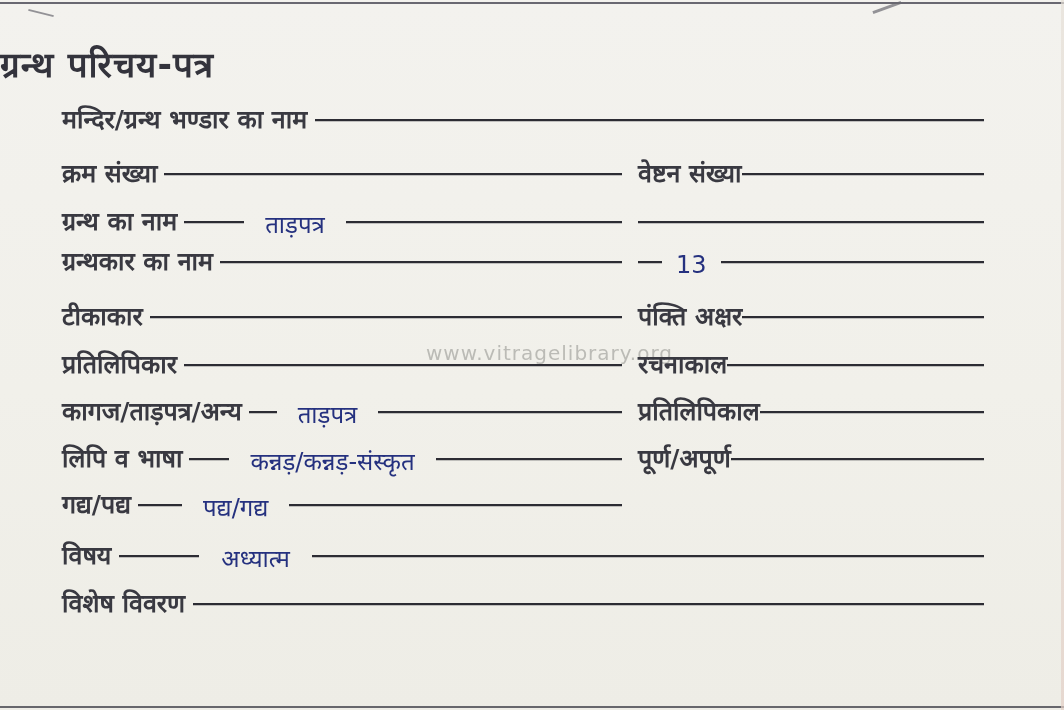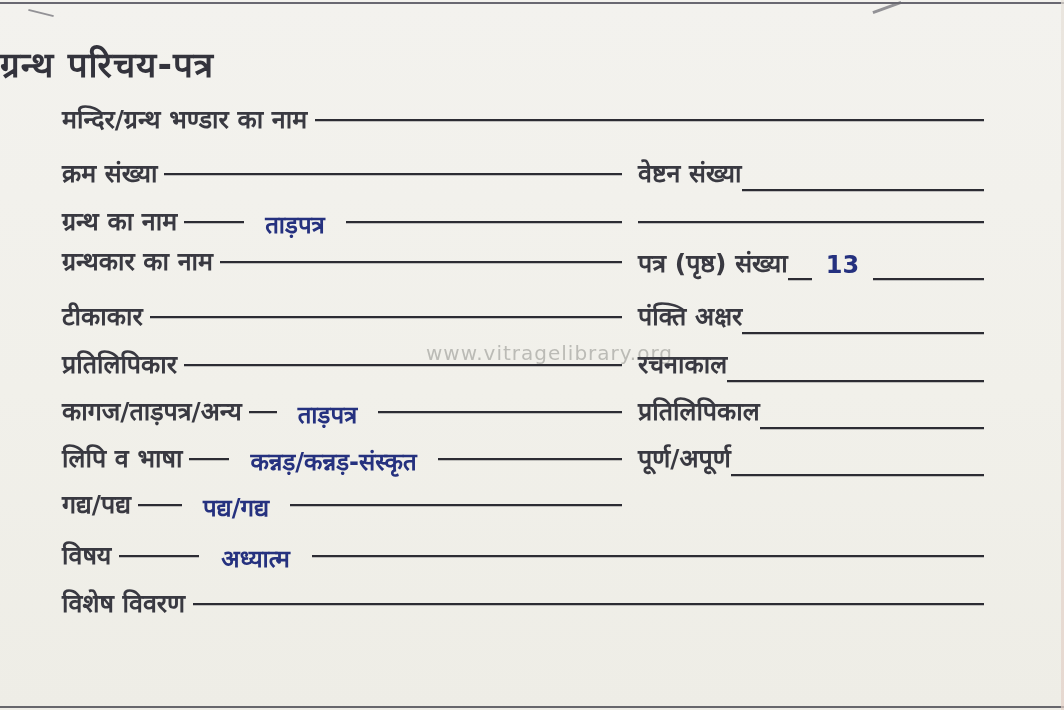--- a/index.html
+++ b/index.html
@@ -22,39 +22,39 @@
   .title{
     position:absolute;top:40px;left:0;width:100%;
     font-size:35px;font-weight:700;color:#33333c;letter-spacing:1px;
   }
 
   .row{
     position:absolute;left:62px;right:80px;
     display:flex;align-items:flex-start;
   }
   .col-left{flex:0 0 560px;display:flex;align-items:flex-start;min-width:0;gap:7px;}
-  .col-right{flex:1 1 auto;display:flex;align-items:flex-end;min-width:0;padding-left:16px;}
+  .col-right{flex:1 1 auto;display:flex;align-items:flex-start;min-width:0;padding-left:16px;}
   .col-full{flex:1 1 auto;display:flex;align-items:flex-start;min-width:0;gap:8px;}
 
   .lbl{
     font-size:25px;font-weight:600;color:#393941;
     white-space:nowrap;line-height:1.3;
   }
   .fill{
     flex:1 1 auto;height:0;border-top:2px solid #2c2c33;margin-top:15px;
     box-shadow:0 1px 0 rgba(44,44,51,.25);
   }
   .fill.s60{flex:0 0 60px;}
   .fill.s44{flex:0 0 44px;}
   .fill.s40{flex:0 0 40px;}
   .fill.s28{flex:0 0 28px;}
   .fill.s24{flex:0 0 24px;}
   .fill.s80{flex:0 0 80px;}
   .val{
-    color:#25317f;font-weight:700;font-size:24px;
+    color:#25317f;font-weight:400;font-size:24px;
     margin-top:4px;padding:0 14px;white-space:nowrap;line-height:1.25;
   }
   .checked{position:relative;display:inline-block;}
   .checked svg{position:absolute;left:-8px;top:-14px;pointer-events:none;}
   .watermark{
     position:absolute;left:426px;top:341px;
     font-size:20px;color:rgba(152,152,147,.6);letter-spacing:1px;
     font-weight:400;
   }
 </style>
@@ -101,21 +101,20 @@
     <span class="fill"></span>
   </div>
 </div>
 
 <div class="row" style="top:246px">
   <div class="col-left">
     <span class="lbl">ग्रन्थकार का नाम</span>
     <span class="fill"></span>
   </div>
   <div class="col-right">
-    <span class="lbl">पत्र (पृष्ठ) संख्या</span>
     <span class="fill s24"></span>
     <span class="val">13</span>
     <span class="fill"></span>
   </div>
 </div>
 
 <div class="row" style="top:301px">
   <div class="col-left">
     <span class="lbl">टीकाकार</span>
     <span class="fill"></span>

